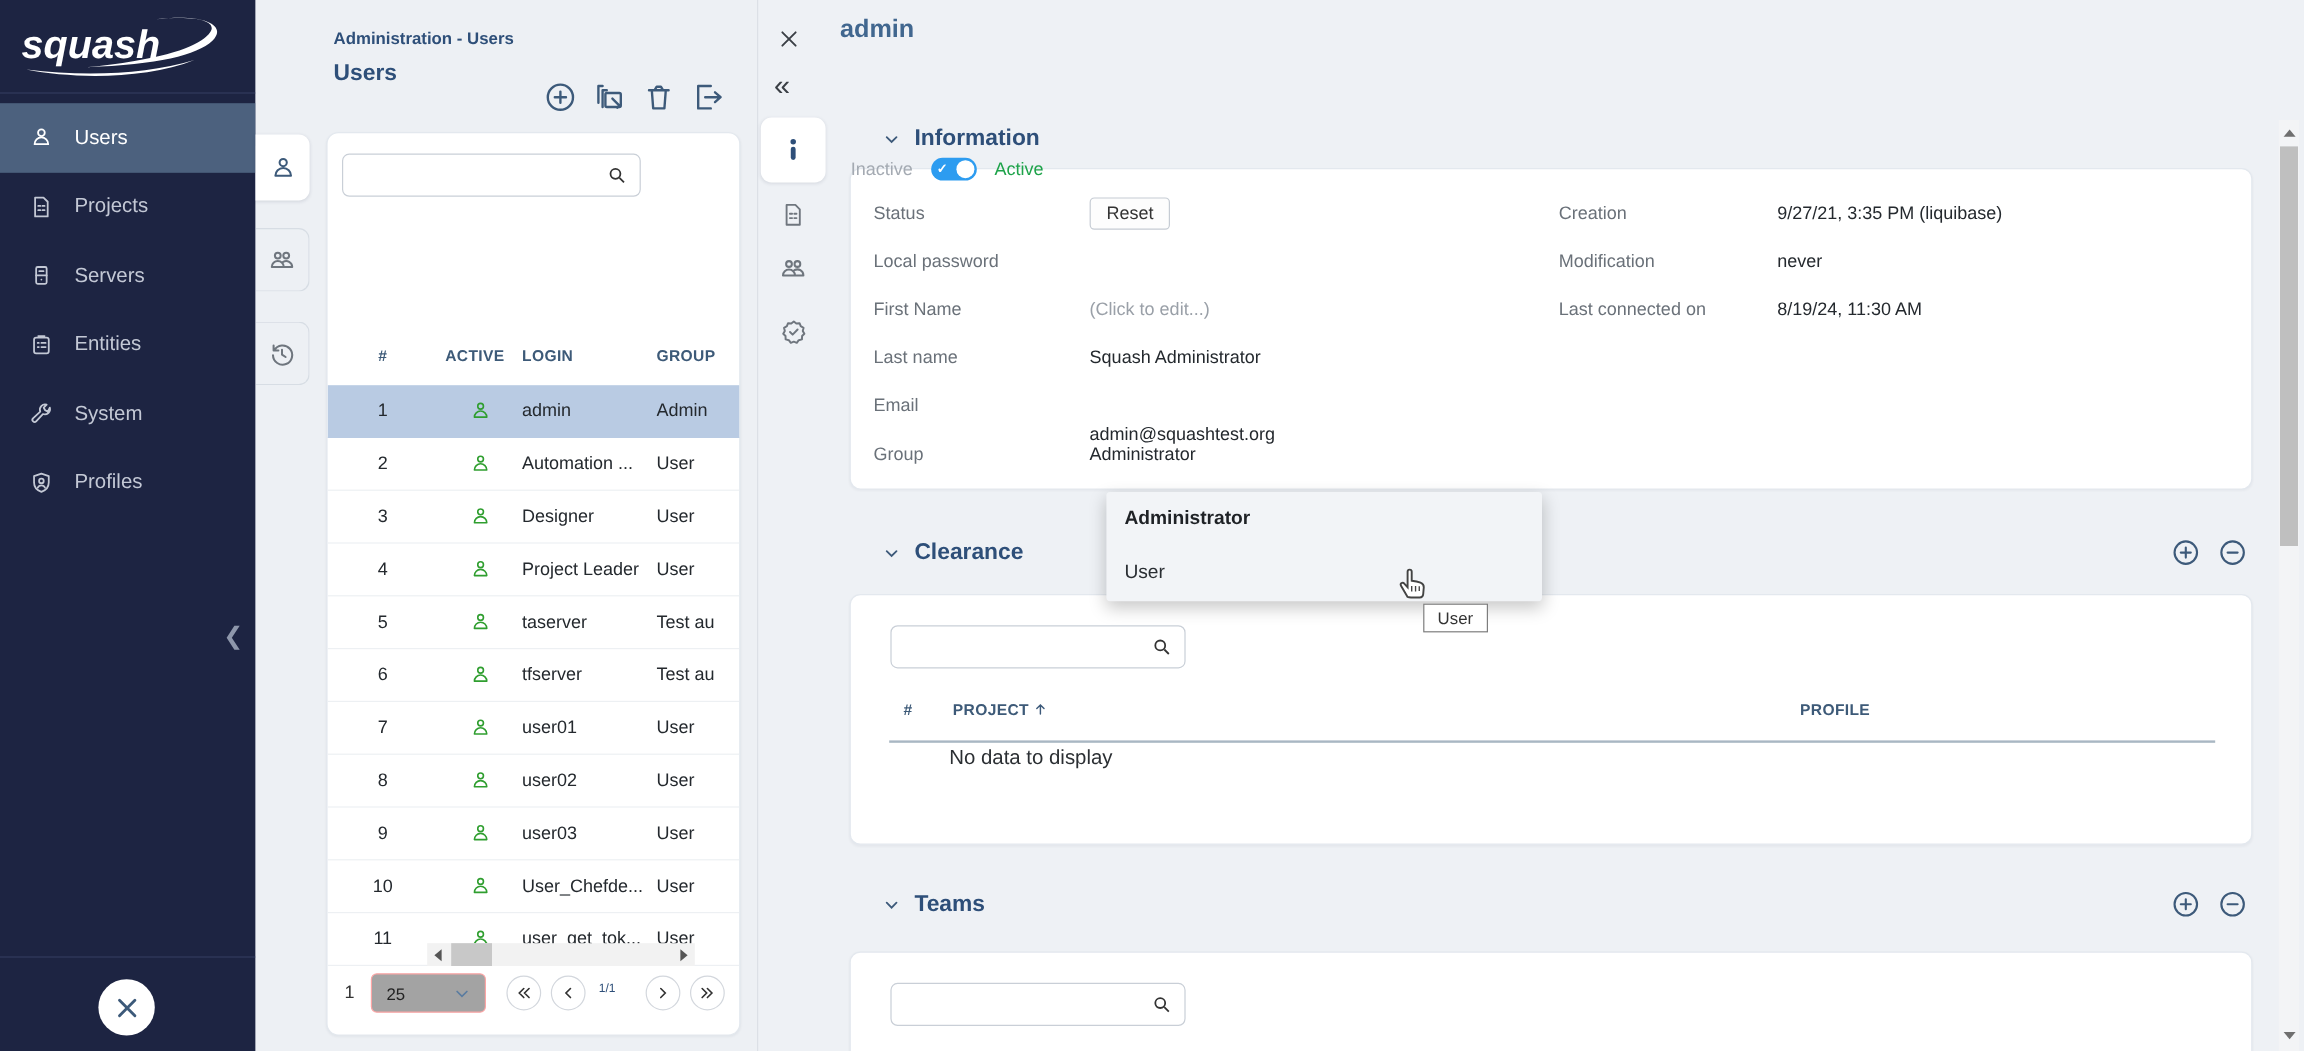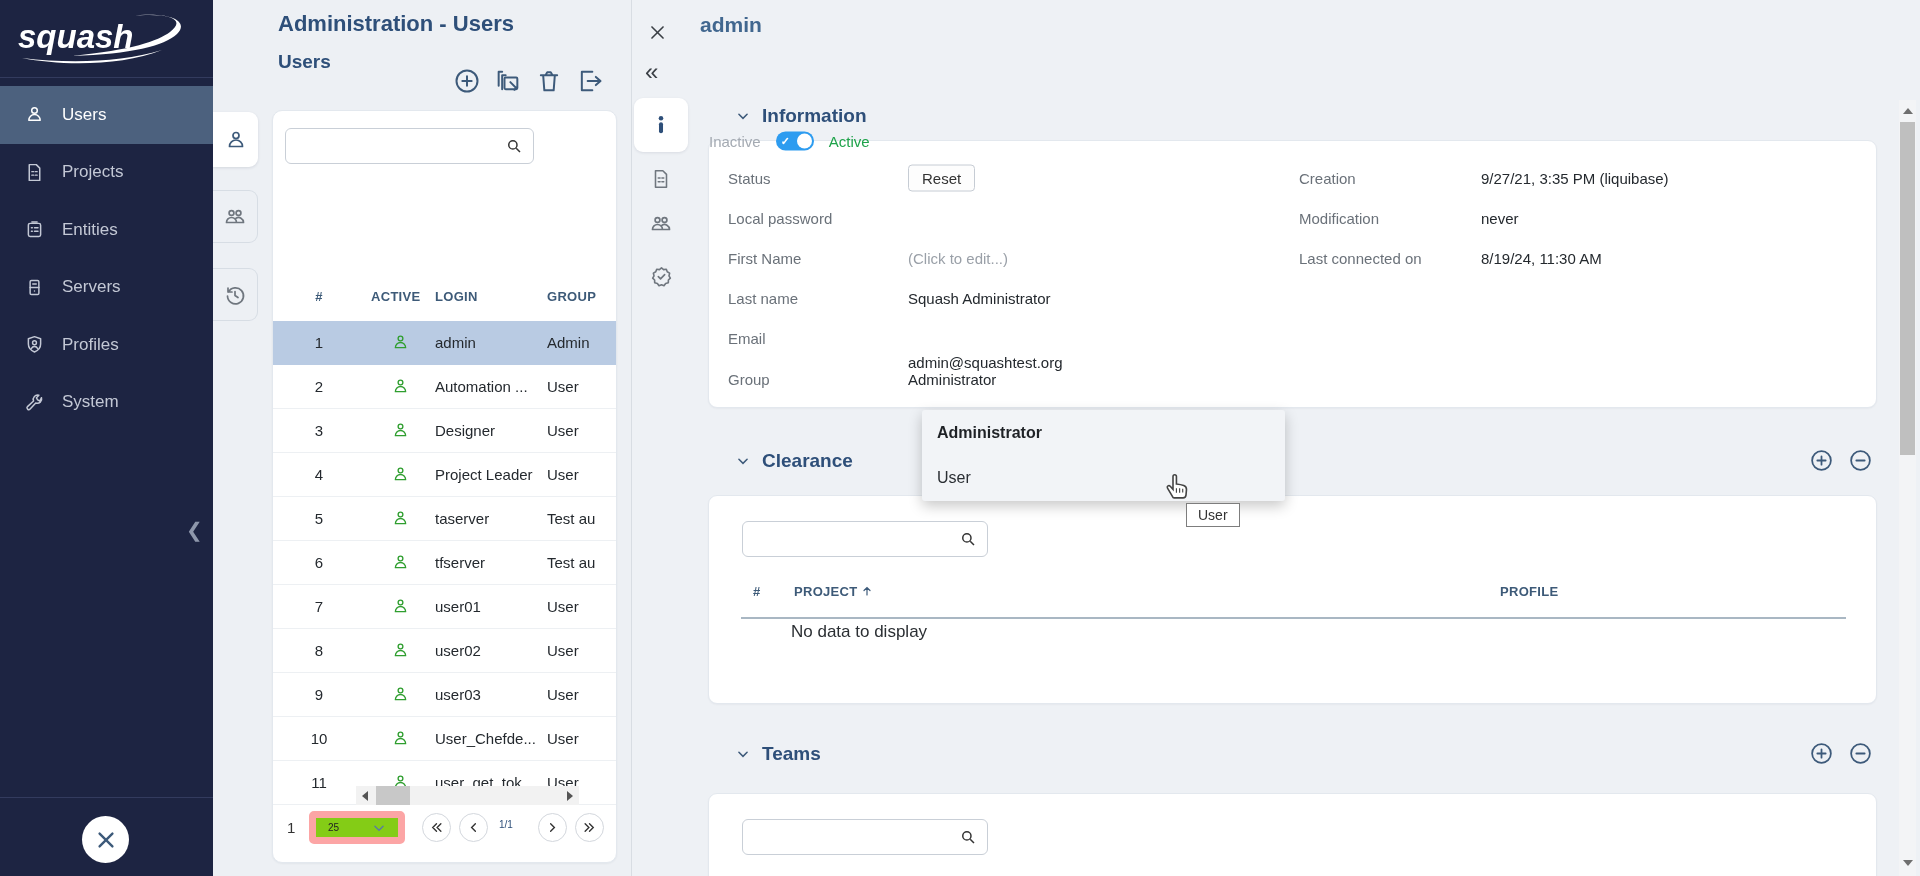--- a/index.html
+++ b/index.html
@@ -15,21 +15,21 @@
               color:#c3c8d5; font-size:17px; cursor:pointer; }
   .nav-item.active { background:#4c617e; color:#ffffff; }
   .nav-item svg { width:21px; height:21px; flex:none; }
   #collapse-chevron { left:186px; top:518px; color:#8e97ab; font-size:20px; }
   #sidebar-footer-line { left:0; top:797px; width:213px; border-top:1px solid #333b5e; }
   #close-admin-btn { left:82px; top:816px; width:47px; height:47px; border-radius:50%; background:#ffffff;
                      display:flex; align-items:center; justify-content:center; cursor:pointer; }
 
   
   #left-region { left:213px; top:0; width:419px; height:876px; background:#edf0f4; border-right:1px solid #d8dde3; }
-  #admin-title { left:65px; top:11px; font-size:22px; font-weight:bold; color:#2e4f79; }
+  #admin-title { left:65px; top:24px; font-size:14px; font-weight:bold; color:#2e4f79; }
   #users-subtitle { left:65px; top:51px; font-size:19px; font-weight:bold; color:#2e4f79; }
   #users-toolbar { left:240px; top:67px; display:flex; gap:13px; }
   #users-toolbar svg { width:28px; height:28px; cursor:pointer; }
 
   .rail-tab { left:0; width:45px; height:55px; display:flex; align-items:center; justify-content:center;
               border-radius:0 9px 9px 0; cursor:pointer; }
   .rail-tab.active { background:#ffffff; box-shadow:0 1px 3px rgba(30,40,70,.12); }
   .rail-tab.outline { border:1px solid #d7dde4; border-left:none; height:53px; }
 
   #users-card { left:59px; top:110px; width:345px; height:753px; background:#fff; border:1px solid #e3e8ee;
@@ -53,23 +53,23 @@
   .u-row svg { width:19px; height:19px; }
 
   #h-scrollbar { left:83px; top:675px; width:223px; height:19px; background:#f2f2f2; }
   #h-thumb { left:20px; top:0; width:34px; height:19px; background:#c8c8c8; }
   .h-arrow { top:5px; width:0; height:0; border-top:5px solid transparent; border-bottom:5px solid transparent; }
   #h-arrow-left  { left:6px;  border-right:6px solid #555; }
   #h-arrow-right { right:6px; border-left:6px solid #555; }
 
   #pagination { left:0; top:700px; width:345px; height:36px; }
   #page-count { left:14px; top:8px; font-size:15px; color:#333; }
-  #page-size { left:36px; top:0; width:96px; height:33px; background:#84cc16; border:7px solid #fca5a5;
+  #page-size { left:36px; top:0; width:96px; height:33px; background:#a3a3a3; border:1px solid #fca5a5;
                border-radius:5px; display:flex; align-items:center; justify-content:space-between;
-               padding:0 12px; font-size:10px; color:#222; cursor:pointer; }
+               padding:0 12px; font-size:14px; color:#222; cursor:pointer; }
   .pg-btn { top:2px; width:29px; height:29px; border-radius:50%; border:1px solid #d3d7dd; background:#fff;
             display:flex; align-items:center; justify-content:center; cursor:pointer; color:#333;
             font-size:15px; font-weight:bold; }
   #page-indicator { left:226px; top:8px; font-size:10px; color:#2e4f79; }
 
   
   #detail { left:632px; top:0; width:1288px; height:876px; background:#eef1f5; }
   #detail-close { left:16px; top:23px; cursor:pointer; }
   #detail-collapse { left:13px; top:58px; font-size:24px; color:#3a3f45; cursor:pointer; }
   #detail-title { left:68px; top:13px; font-size:21px; font-weight:bold; color:#41678f; }
@@ -151,45 +151,45 @@
     </div>
     <div class="nav-item">
       <svg class="ic ic-light" viewBox="0 0 24 24">
         <path d="M6 3 h8 l4 4 v14 h-12 Z"></path>
           <path d="M9 11h2 M13 11h2 M9 15h2 M13 15h2"></path>
       </svg>
       <span>Projects</span>
     </div>
     <div class="nav-item">
       <svg class="ic ic-light" viewBox="0 0 24 24">
+        <rect x="7" y="4" width="10" height="16" rx="1.5"></rect>
+          <path d="M7 12h10 M10 8h4 M12 16h.01"></path>
+      </svg>
+      <span>Servers</span>
+    </div>
+    <div class="nav-item">
+      <svg class="ic ic-light" viewBox="0 0 24 24">
         <rect x="5" y="5" width="14" height="15" rx="2"></rect>
           <path d="M9 3.5h6 M8.5 10h1 M12 10h4 M8.5 14h1 M12 14h4"></path>
       </svg>
       <span>Entities</span>
     </div>
     <div class="nav-item">
       <svg class="ic ic-light" viewBox="0 0 24 24">
-        <rect x="7" y="4" width="10" height="16" rx="1.5"></rect>
-          <path d="M7 12h10 M10 8h4 M12 16h.01"></path>
-      </svg>
-      <span>Servers</span>
+        <path d="M20 6.5 a5 5 0 0 1 -6.6 6.1 l-6.4 6.9 a2 2 0 0 1 -3 -2.8 l6.9 -6.4 a5 5 0 0 1 6.1 -6.6 l-2.8 2.9 1.4 2.4 2.5 1.3 Z"></path>
+      </svg>
+      <span>System</span>
     </div>
     <div class="nav-item">
       <svg class="ic ic-light" viewBox="0 0 24 24">
         <path d="M12 3 l7 2.5 v6 c0 4.5 -3 7.5 -7 9 c-4 -1.5 -7 -4.5 -7 -9 v-6 Z"></path>
         <circle cx="12" cy="10" r="2.2"></circle>
           <path d="M8.5 16.5 a3.8 3.8 0 0 1 7 0"></path>
       </svg>
       <span>Profiles</span>
-    </div>
-    <div class="nav-item">
-      <svg class="ic ic-light" viewBox="0 0 24 24">
-        <path d="M20 6.5 a5 5 0 0 1 -6.6 6.1 l-6.4 6.9 a2 2 0 0 1 -3 -2.8 l6.9 -6.4 a5 5 0 0 1 6.1 -6.6 l-2.8 2.9 1.4 2.4 2.5 1.3 Z"></path>
-      </svg>
-      <span>System</span>
     </div>
   </div>
 
   <div id="collapse-chevron" class="abs">❮</div>
   <div id="sidebar-footer-line" class="abs"></div>
   <div id="close-admin-btn" class="abs">
     <svg width="22" height="22" viewBox="0 0 24 24">
       <path d="M5 5 L19 19 M19 5 L5 19" stroke="#3d5a7a" stroke-width="2.6" stroke-linecap="round"></path>
     </svg>
   </div>

